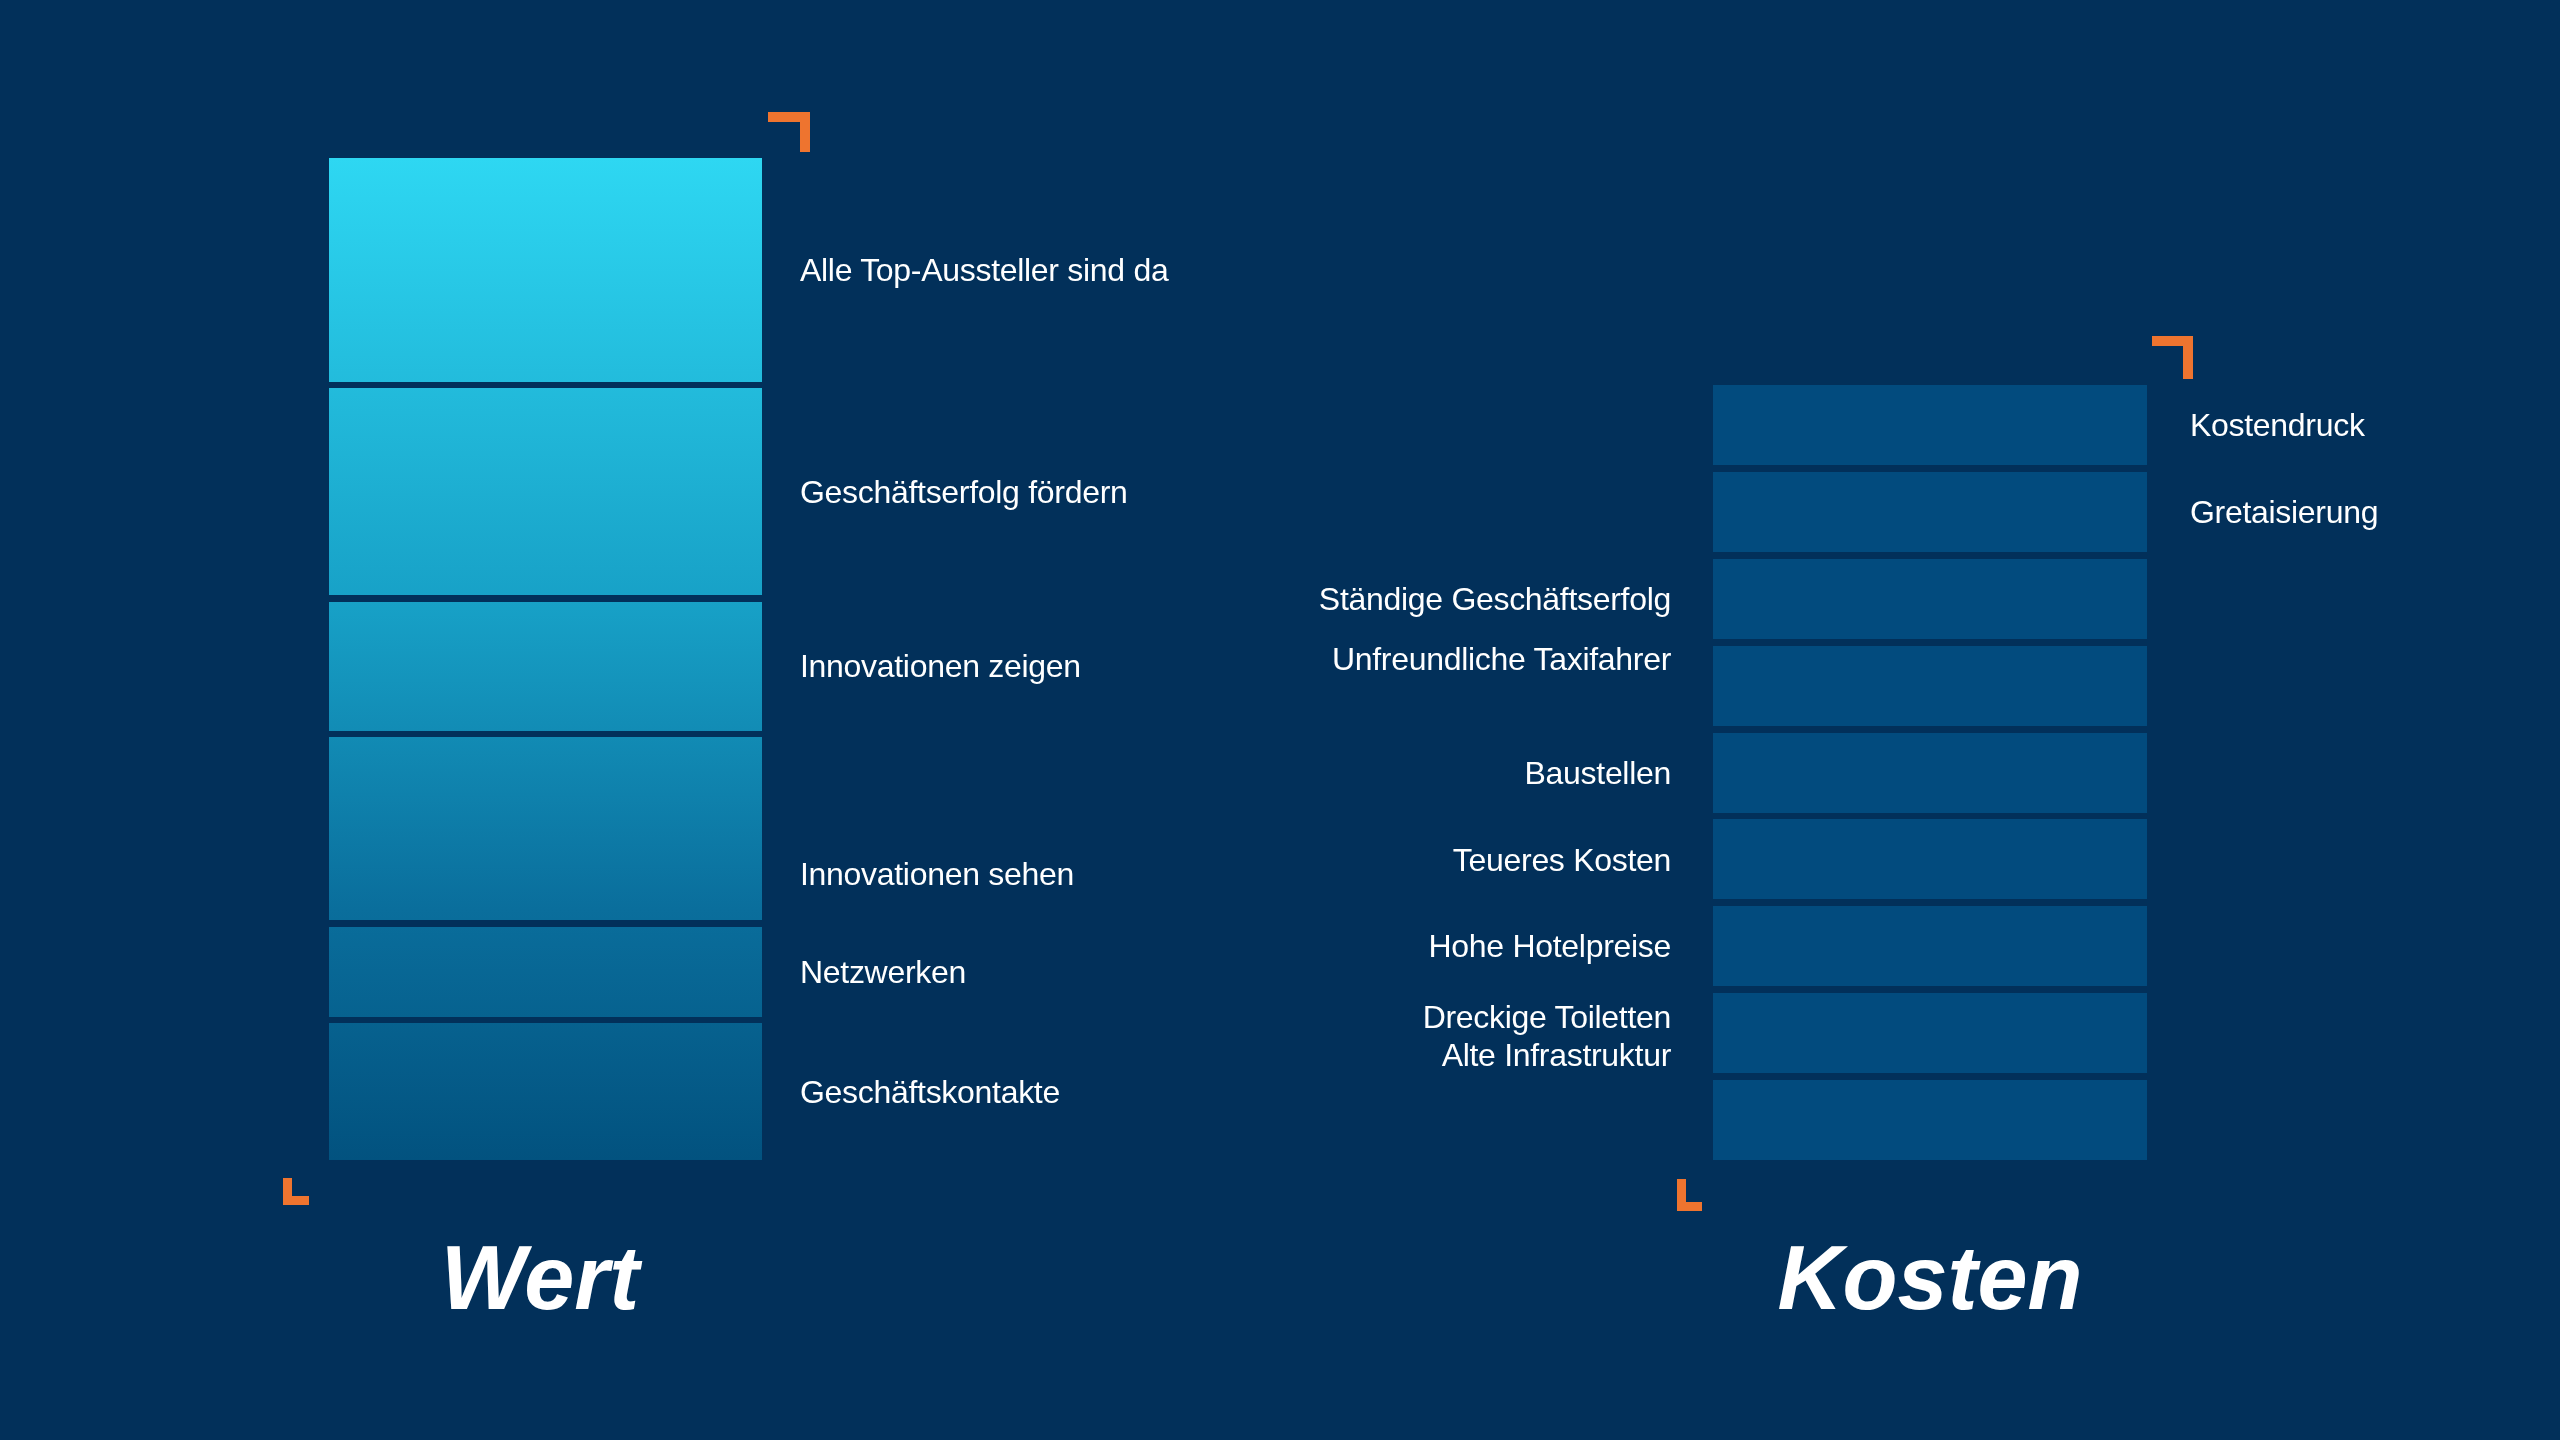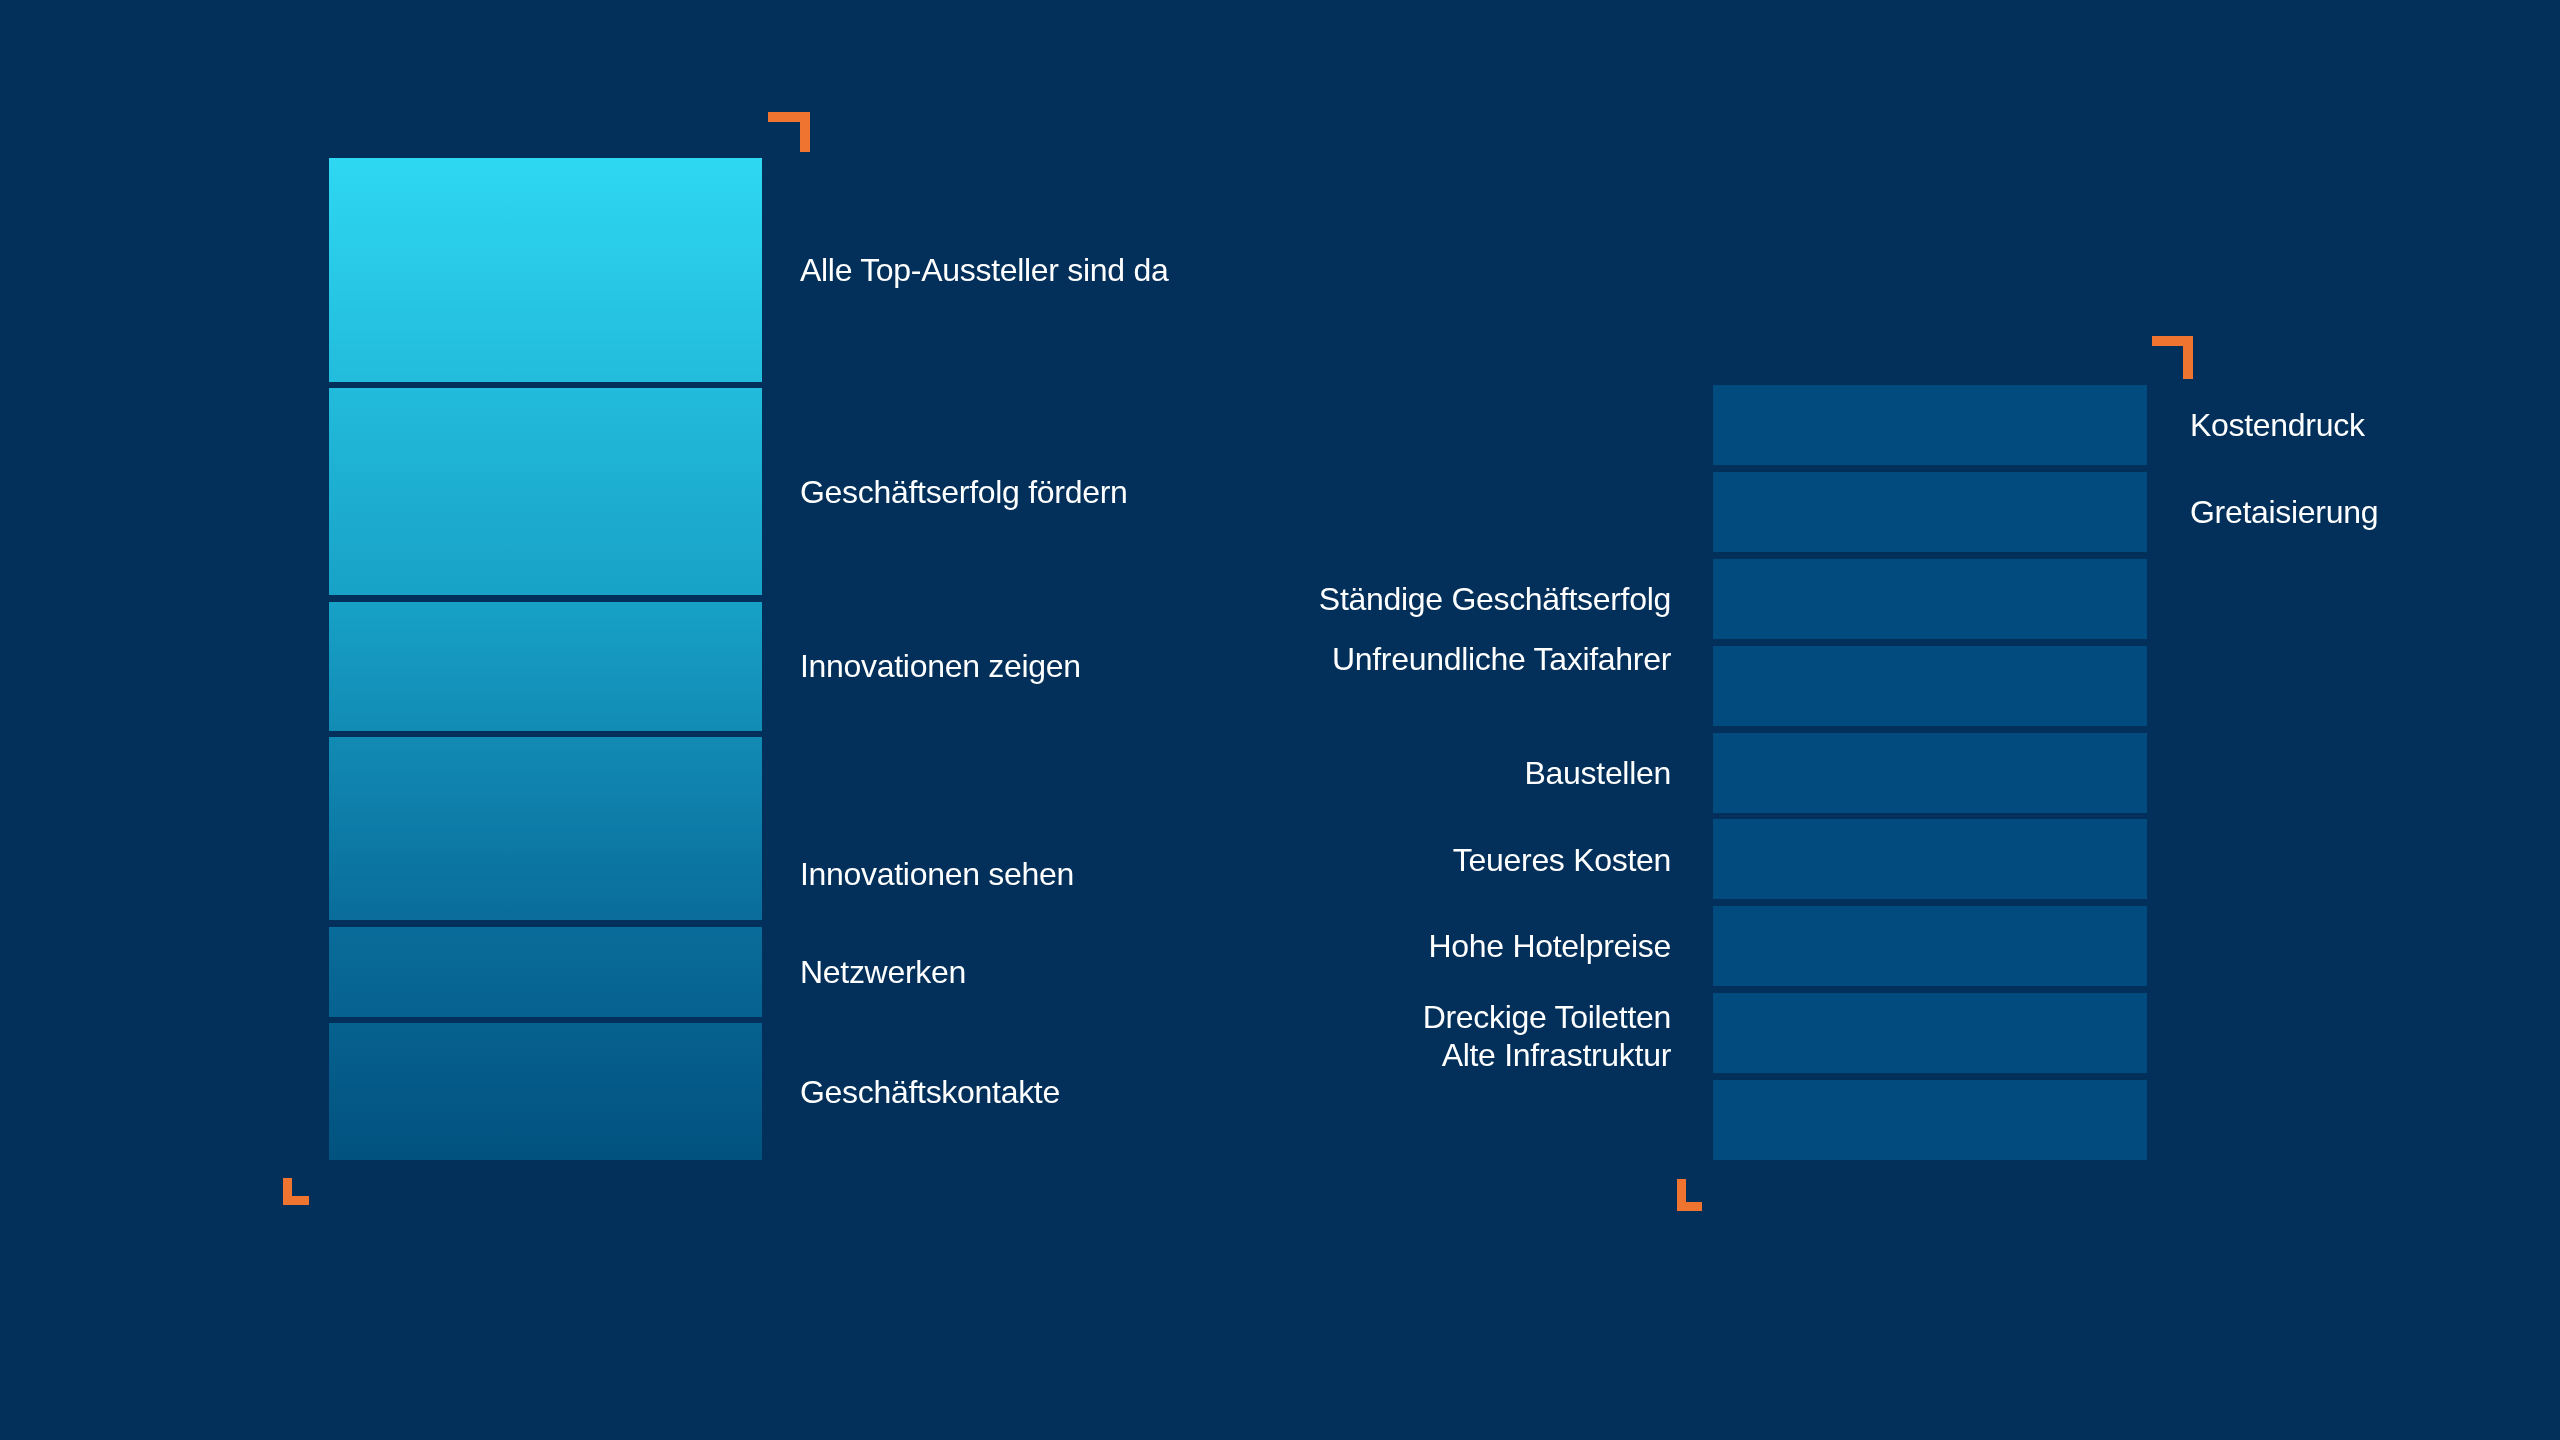--- a/index.html
+++ b/index.html
@@ -112,34 +112,36 @@
       <div class="v-seg" style="height: 207px;"></div>
       <div class="v-divider"></div>
       <div class="v-seg" style="height: 129px;"></div>
       <div class="v-divider"></div>
       <div class="v-seg" style="height: 183px;"></div>
       <div class="v-divider"></div>
       <div class="v-seg" style="height: 90px;"></div>
       <div class="v-divider"></div>
       <div class="v-seg" style="height: 137px;"></div>
     </div>
+  <h2 class="axis-title value-title">Wert</h2>
 
   <div class="bracket tr cost-tr"></div>
   <div class="bracket bl cost-bl"></div>
   <div class="cost-bar">
       <div class="c-seg"></div>
       <div class="c-seg"></div>
       <div class="c-seg"></div>
       <div class="c-seg"></div>
       <div class="c-seg"></div>
       <div class="c-seg"></div>
       <div class="c-seg"></div>
       <div class="c-seg"></div>
       <div class="c-seg"></div>
     </div>
+  <h2 class="axis-title cost-title">Kosten</h2>
 
   <div class="label-layer">
       <div class="v-label" style="top: 270px;">Alle Top-Aussteller sind da</div>
       <div class="v-label" style="top: 491.9px;">Geschäftserfolg fördern</div>
       <div class="v-label" style="top: 666.3px;">Innovationen zeigen</div>
       <div class="v-label" style="top: 828.7px; margin-top: 45px;">Innovationen sehen</div>
       <div class="v-label" style="top: 971.6px;">Netzwerken</div>
       <div class="v-label" style="top: 1091.5px;">Geschäftskontakte</div>
       <div class="c-label-right" style="top: 425px;">Kostendruck</div>
       <div class="c-label-right" style="top: 511.9px;">Gretaisierung</div>

